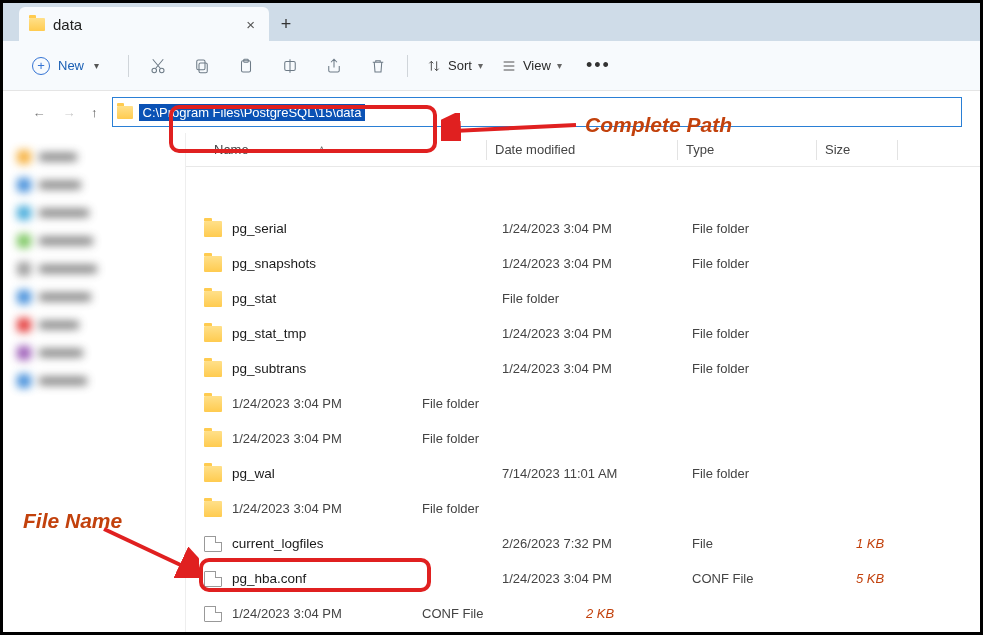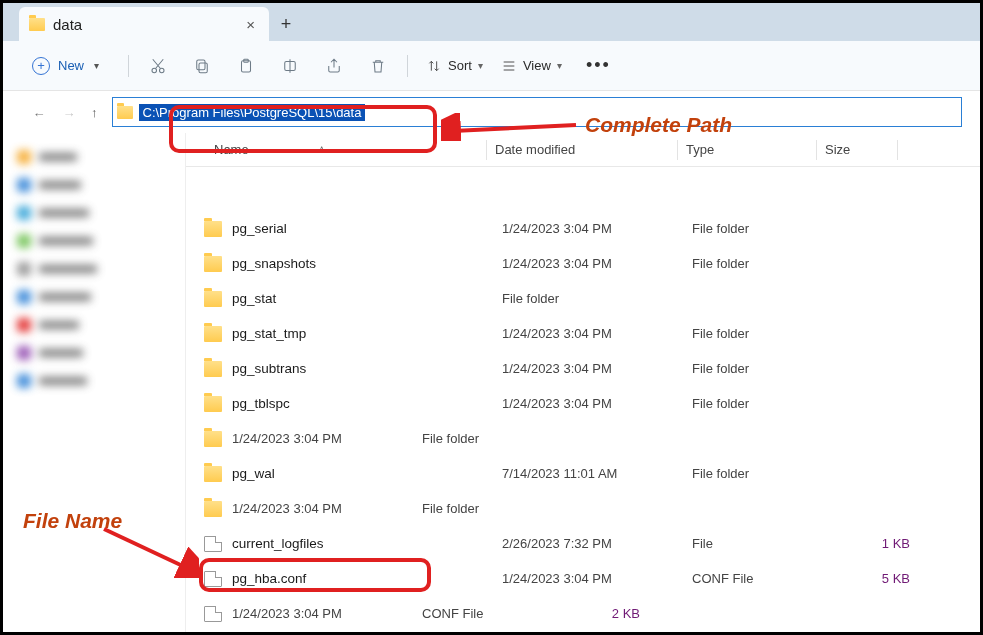--- a/index.html
+++ b/index.html
@@ -56,21 +56,21 @@
     .rows { flex:1; overflow:auto;}
     .row { display:flex; align-items:center; height:35px; padding-left:18px; }
     .row .ico { width:18px; height:16px; margin-right:10px; flex-shrink:0; position:relative;}
     .ico.folder { background:linear-gradient(#ffe08a,#ffcb4f); border-radius:1px;}
     .ico.folder::before { content:""; position:absolute; top:-3px; left:0; width:8px; height:3px; background:#ffcb4f; border-radius:1px 1px 0 0;}
     .ico.file { border:1px solid #999; background:#fff; border-radius:1px;}
     .ico.file::before { content:""; position:absolute; top:-1px; right:-1px; width:6px; height:6px; background:#fff; border-left:1px solid #999; border-bottom:1px solid #999;}
     .cell-name { width:270px; font-size:13.5px; color:#1a1a1a;}
     .cell-date { width:190px; color:#444;}
     .cell-type { width:138px; color:#444;}
-    .cell-size { width:80px; color:#701a75; text-align:right;}
+    .cell-size { width:80px; color:#c2410c; text-align:center;font-style:italic;}
     
     
     .anno-box1 { position:absolute; border:4px solid #e02020; border-radius:10px; pointer-events:none; }
     .anno-label { position:absolute; color:#c2410c; font-weight:bold; font-style:italic; font-size:21px; pointer-events:none; font-family: Arial, sans-serif;}
     .arrow { position:absolute; pointer-events:none; }
   </style>
 </head>
 <body>
 
 <div class="tabbar">
@@ -237,21 +237,20 @@
         </div>
         <div class="row">
           <span class="ico folder"></span>
           <span class="cell-name">pg_subtrans</span>
           <span class="cell-date">1/24/2023 3:04 PM</span>
           <span class="cell-type">File folder</span>
           <span class="cell-size"></span>
         </div>
         <div class="row">
           <span class="ico folder"></span>
-          <span class="cell-name">pg_tblspc</span>
           <span class="cell-date">1/24/2023 3:04 PM</span>
           <span class="cell-type">File folder</span>
           <span class="cell-size"></span>
         </div>
         <div class="row">
           <span class="ico folder"></span>
           <span class="cell-date">1/24/2023 3:04 PM</span>
           <span class="cell-type">File folder</span>
           <span class="cell-size"></span>
         </div>

